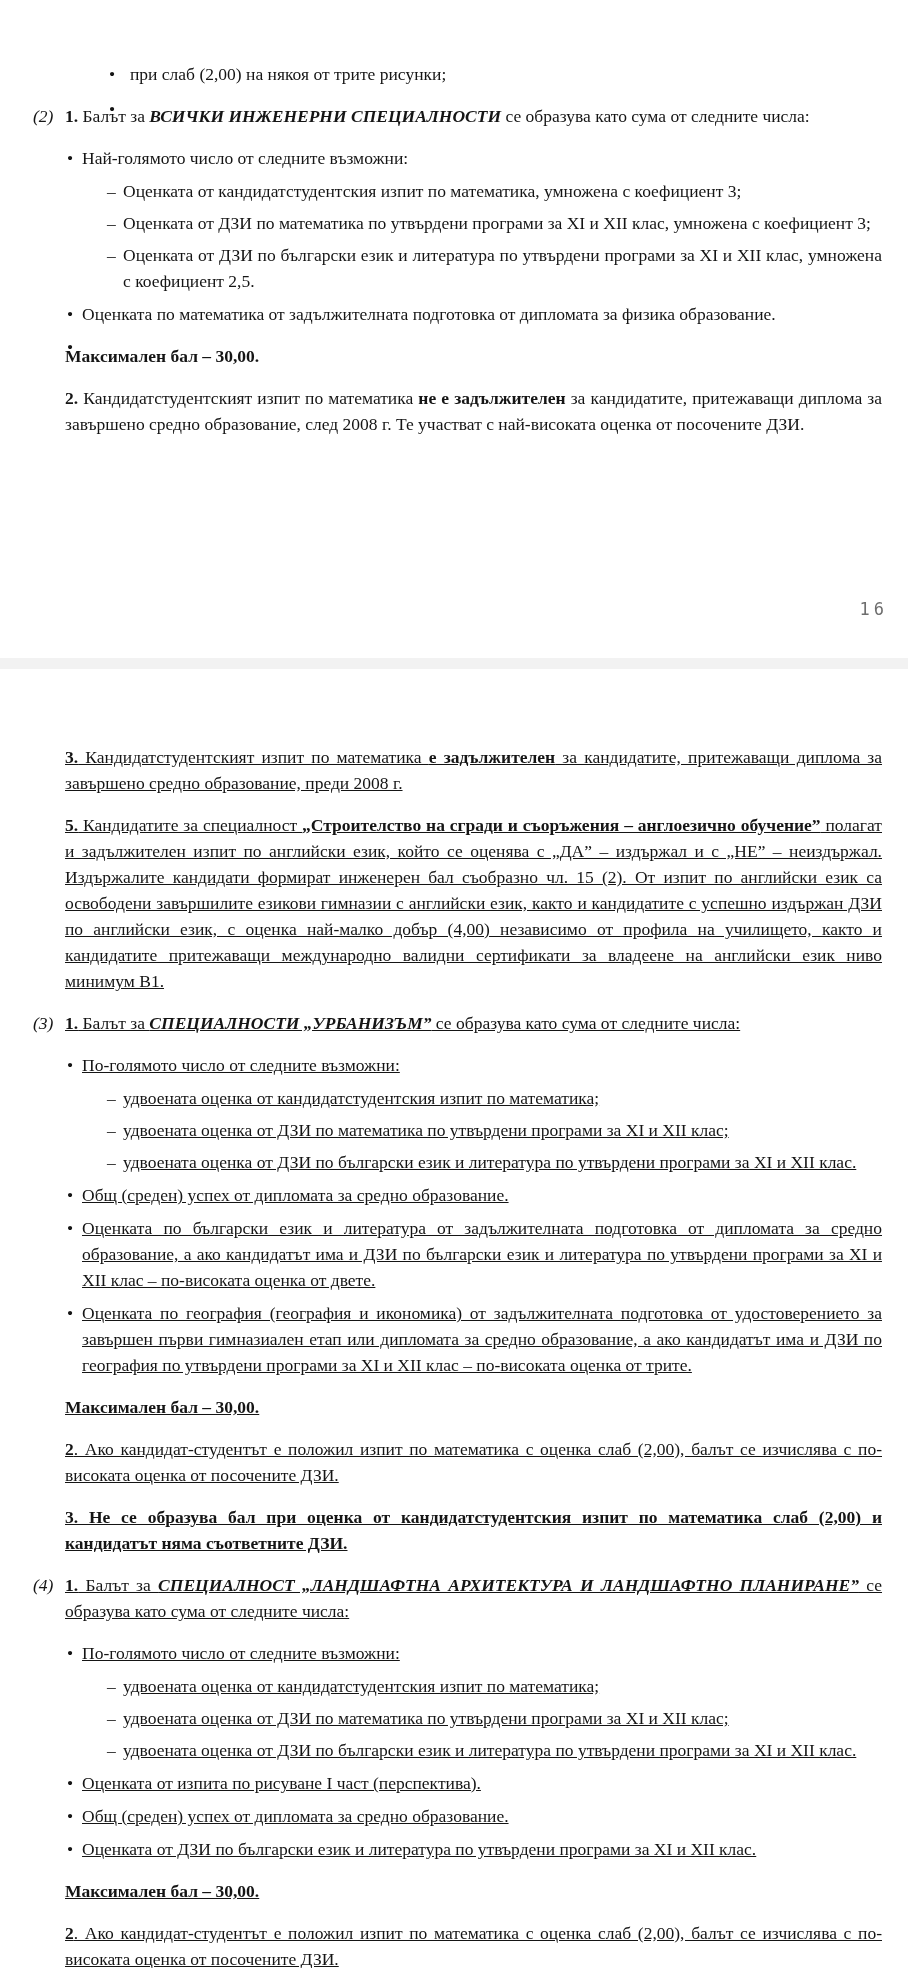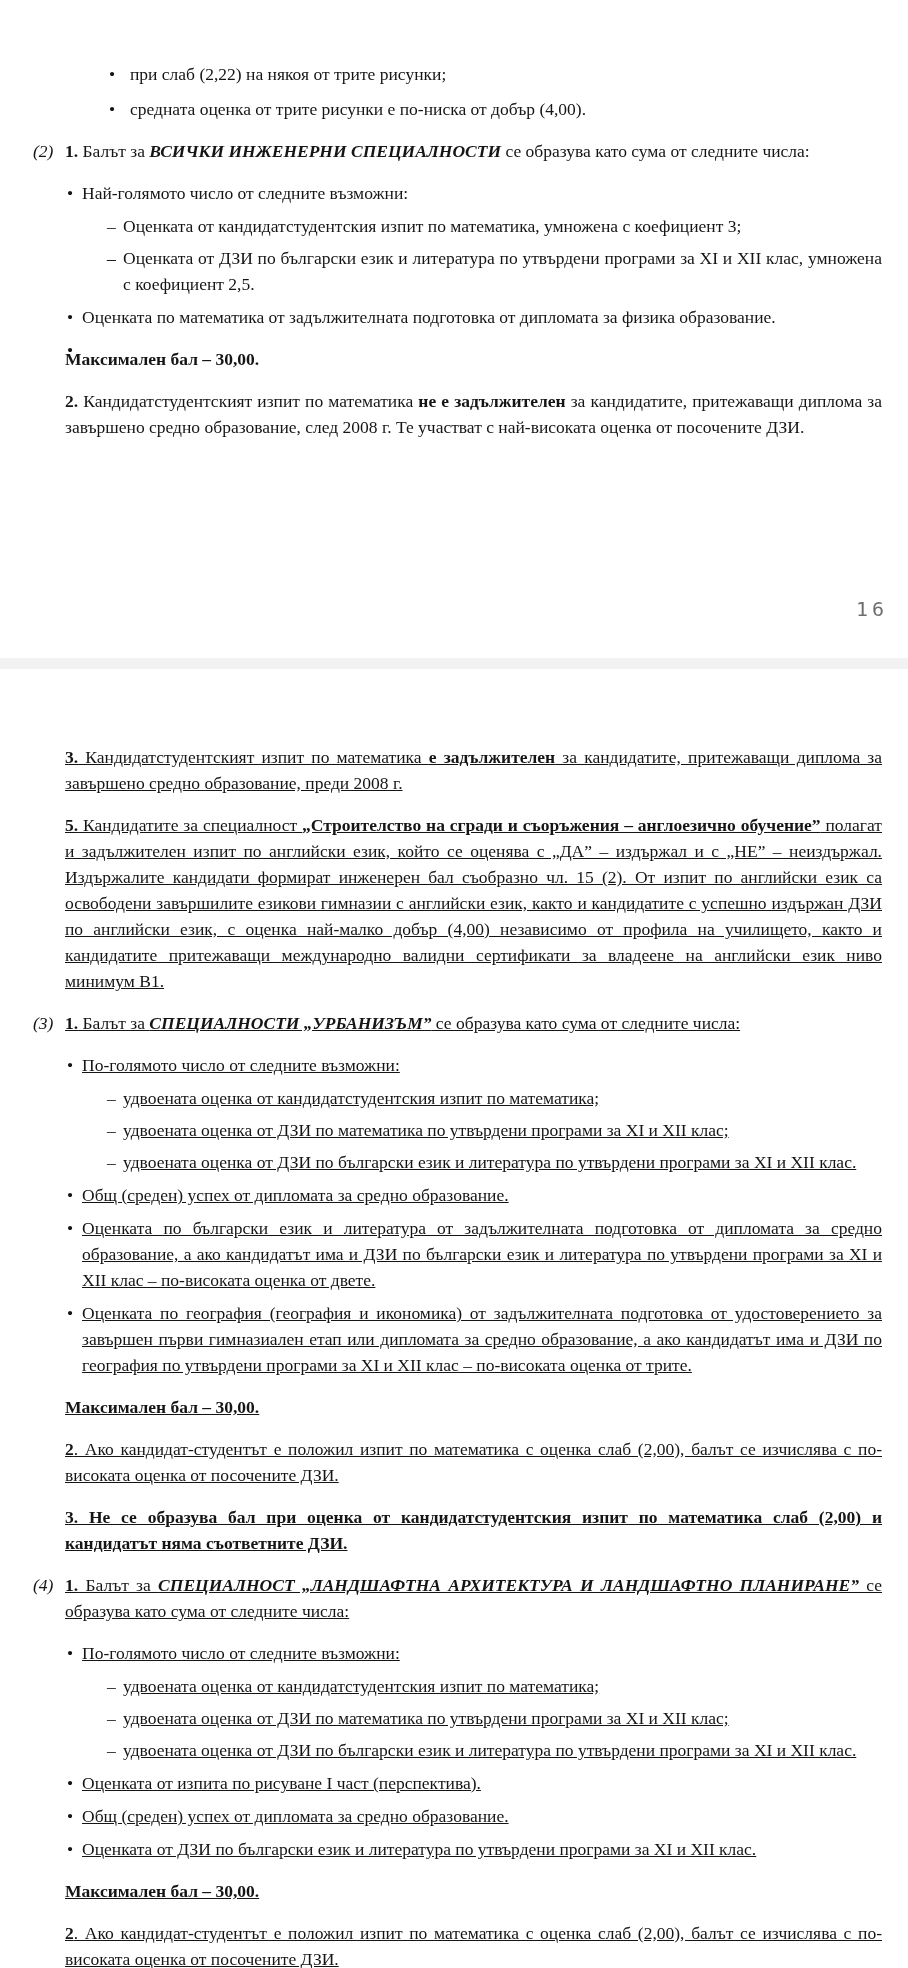--- a/index.html
+++ b/index.html
@@ -17,21 +17,21 @@
   .abs { position: absolute; left: 0; right: 0; }
   #page1-content { top: 52px; }
   #page1-footer  { top: 596px; right: 20px; left: auto; position: absolute; }
   #page-break-band { top: 658px; height: 11px; background: #f2f2f2; }
   #page2-content { top: 728px; text-decoration: underline; }
 
   .page-inner { padding-left: 33px; padding-right: 26px; }
 
   .page-number {
     font-family: "DejaVu Sans Mono", monospace;
-    font-size: 20px;
+    font-size: 17px;
     color: #6e6e6e;
     letter-spacing: 4px;
   }
 
   
   .clause { position: relative; margin: 0; }
   .clause-marker {
     position: absolute; left: 0; top: 0;
     width: 30px; font-style: italic;
   }
@@ -65,29 +65,29 @@
     margin: 6px 0 6px 42px;
     padding-left: 16px;
     text-align: justify;
   }
   .dash > .marker { position: absolute; left: 0; top: 0; }
 </style>
 </head>
 <body>
 
 <div class="abs page-inner" id="page1-content">
-    <div class="bullet-top"><span class="marker">•</span><span>при слаб (2,22) на някоя от трите рисунки;</span></div>
-    <div class="bullet-top"><span class="marker">•</span><span>средната оценка от трите рисунки е по-ниска от добър (4,00).</span></div>
+    <div class="bullet-top"><span class="marker">•</span><span>при слаб (2,00) на някоя от трите рисунки;</span></div>
+    <div class="bullet-top"><span class="marker">•</span></div>
     <div class="clause">
       <span class="clause-marker">(2)</span>
       <div class="clause-content">
         <div class="para"><span class="b">1.</span><span> Балът за </span><span class="bi">ВСИЧКИ ИНЖЕНЕРНИ СПЕЦИАЛНОСТИ</span><span> се образува като сума от следните числа:</span></div>
         <div class="bullet"><span class="marker">•</span><span>Най-голямото число от следните възможни:</span></div>
         <div class="dash"><span class="marker">–</span><span>Оценката от кандидатстудентския изпит по математика, умножена с коефициент 3;</span></div>
-        <div class="dash"><span class="marker">–</span></div>
+        <div class="dash"><span class="marker">–</span><span>Оценката от ДЗИ по математика по утвърдени програми за XI и XII клас, умножена с коефициент 3;</span></div>
         <div class="dash"><span class="marker">–</span><span>Оценката от ДЗИ по български език и литература по утвърдени програми за XI и XII клас, умножена с коефициент 2,5.</span></div>
         <div class="bullet"><span class="marker">•</span><span>Оценката по математика от задължителната подготовка от дипломата за физика образование.</span></div>
         <div class="bullet"><span class="marker">•</span></div>
         <div class="para"><span class="b">Максимален бал – 30,00.</span></div>
         <div class="para"><span class="b">2.</span><span> Кандидатстудентският изпит по математика </span><span class="b">не е задължителен</span><span> за кандидатите, притежаващи диплома за завършено средно образование, след 2008 г. Те участват с най-високата оценка от посочените ДЗИ.</span></div>
       </div>
     </div>
   </div>
 
 <div id="page1-footer">

